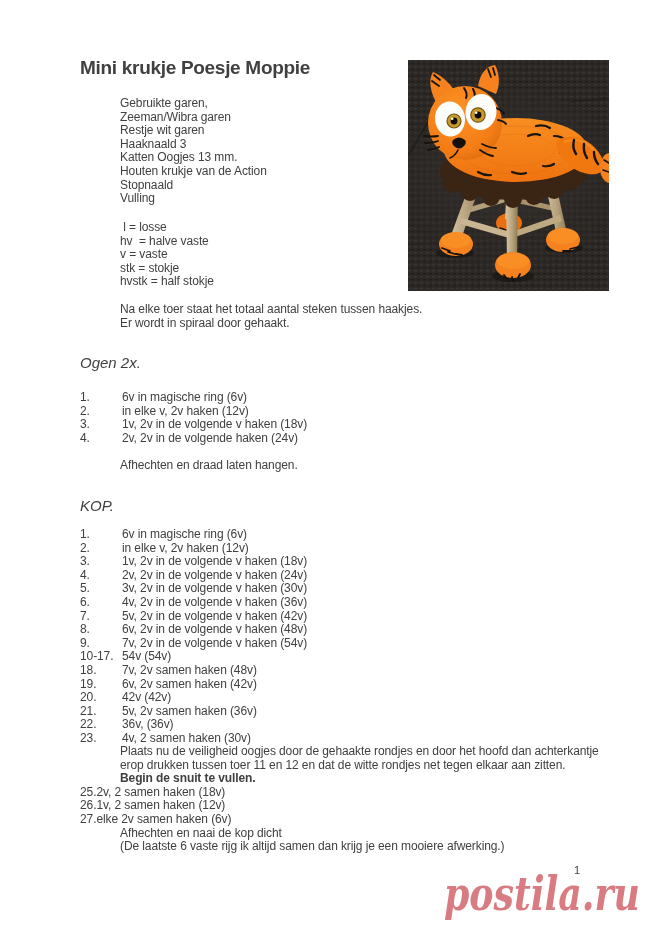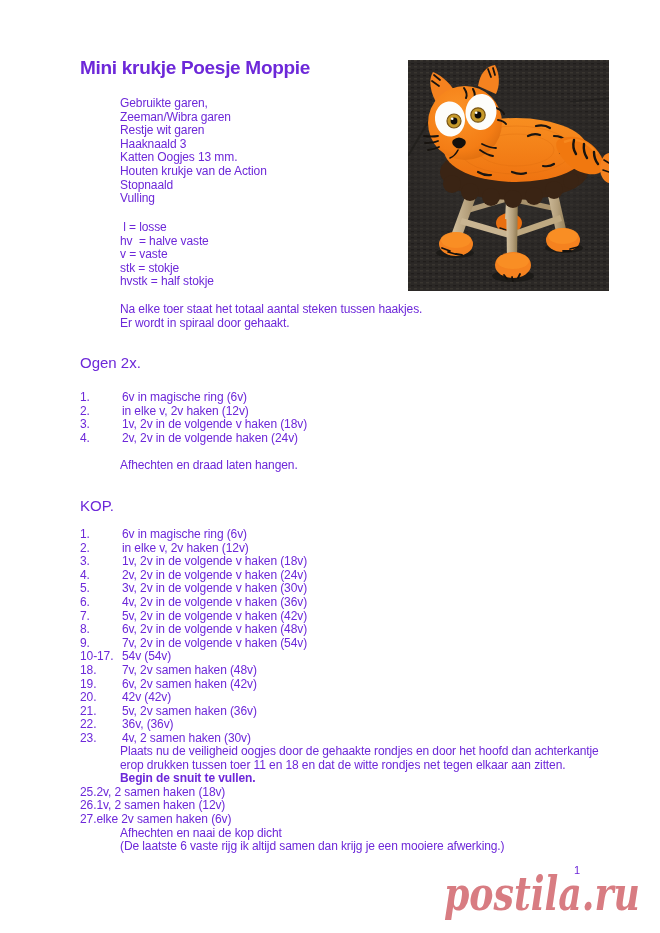--- a/index.html
+++ b/index.html
@@ -1,23 +1,23 @@
 <!DOCTYPE html>
 <html><head>
 <meta charset="utf-8">
 <style>
   html,body{margin:0;padding:0;background:#ffffff;}
   .page{position:relative;width:660px;height:925px;background:#ffffff;
-        font-family:"Liberation Sans",sans-serif;color:#6d28d9;overflow:hidden;}
+        font-family:"Liberation Sans",sans-serif;color:#404040;overflow:hidden;}
   .title{position:absolute;left:80px;top:57px;margin:0;font-size:19px;font-weight:bold;
          letter-spacing:-0.3px;white-space:nowrap;}
   .block{position:absolute;left:80px;font-size:12px;line-height:13.6px;letter-spacing:-0.1px;}
   .line{white-space:nowrap;margin-left:40px;}
   .abbr .line{white-space:pre;}
-  .h2{position:absolute;left:80px;margin:0;font-size:15px;font-weight:normal;white-space:nowrap;}
+  .h2{position:absolute;left:80px;margin:0;font-size:15px;font-weight:normal;white-space:nowrap;font-style:italic;}
   .steps .row{display:flex;}
   .steps .num,.row .num{flex:0 0 42px;width:42px;white-space:nowrap;}
   .steps .txt,.row .txt{white-space:nowrap;}
   .bold-line{font-weight:bold;}
   .pagenum{position:absolute;left:574px;top:864px;font-size:11px;}
   .watermark{position:absolute;left:442px;top:864px;width:210px;height:68px;}
   .photo{position:absolute;left:408px;top:60px;width:201px;height:231px;}
   .photo svg{display:block;}
 </style>
 </head>
@@ -282,21 +282,21 @@
         <span class="txt">36v, (36v)</span>
       </div>
     <div class="row">
         <span class="num">23.</span>
         <span class="txt">4v, 2 samen haken (30v)</span>
       </div>
   </div>
 
   <div class="block" style="top:745px">
     <div class="line">Plaats nu de veiligheid oogjes door de gehaakte rondjes en door het hoofd dan achterkantje</div>
-    <div class="line">erop drukken tussen toer 11 en 18 en dat de witte rondjes net tegen elkaar aan zitten.</div>
+    <div class="line">erop drukken tussen toer 11 en 12 en dat de witte rondjes net tegen elkaar aan zitten.</div>
     <div class="line bold-line">Begin de snuit te vullen.</div>
     <div class="row"><span class="num">25.</span><span class="txt">2v, 2 samen haken (18v)</span></div>
     <div class="row"><span class="num">26.</span><span class="txt">1v, 2 samen haken (12v)</span></div>
     <div class="row"><span class="num">27.</span><span class="txt">elke 2v samen haken (6v)</span></div>
     <div class="line">Afhechten en naai de kop dicht</div>
     <div class="line">(De laatste 6 vaste rijg ik altijd samen dan krijg je een mooiere afwerking.)</div>
   </div>
 
   <div class="pagenum">1</div>
 

